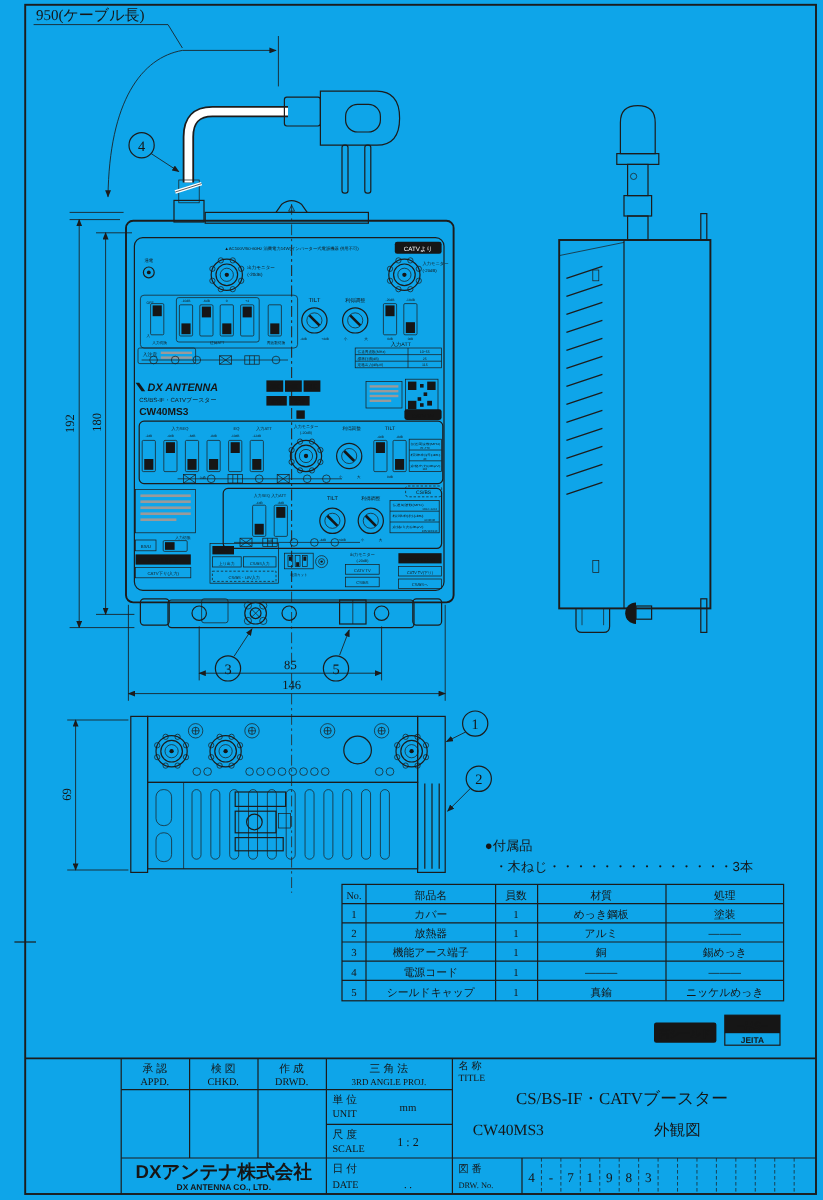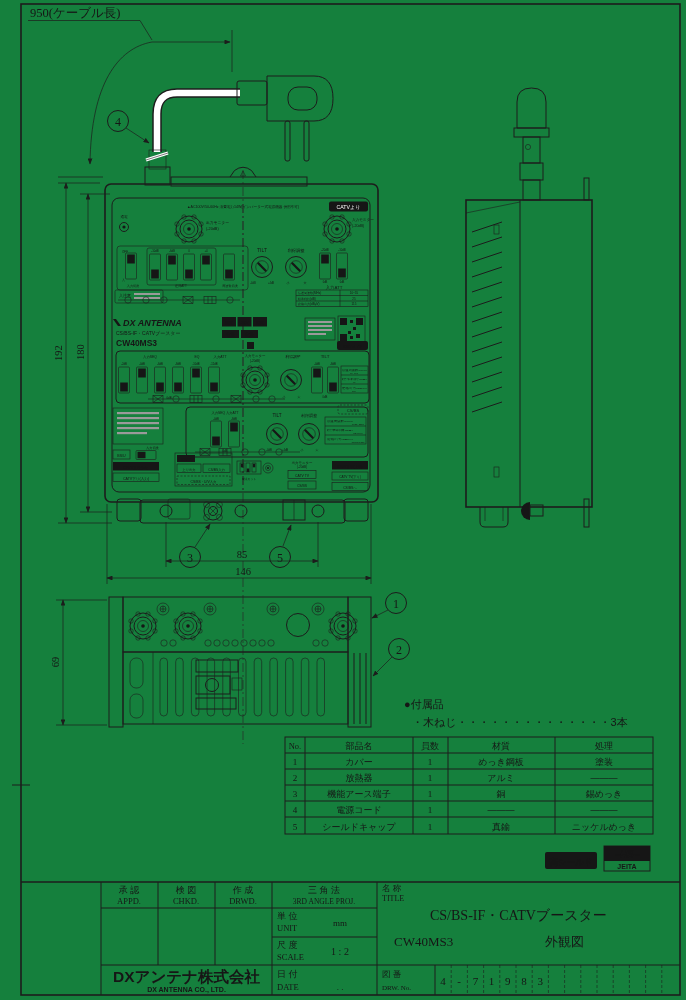--- a/index.html
+++ b/index.html
@@ -1,16 +1,16 @@
 <!DOCTYPE html>
 <html><head>
 <meta charset="utf-8">
 <style>
   html,body{margin:0;padding:0;background:#fff;}
-  .sheet{position:relative;width:686px;height:1000px;background:#15803d;overflow:hidden;}
+  .sheet{position:relative;width:686px;height:1000px;background:#0ea5e9;overflow:hidden;}
   svg{display:block;}
   text{fill:#161616;font-family:"Liberation Sans","DejaVu Sans",sans-serif;}
   .ser{font-family:"Liberation Serif","DejaVu Serif",serif;}
   .k{stroke:#1c1c1c;fill:none;stroke-width:1;}
   .k2{stroke:#1c1c1c;fill:none;stroke-width:1.6;}
   .kt{stroke:#1c1c1c;fill:none;stroke-width:.6;}
   .dim{stroke:#1c1c1c;fill:none;stroke-width:.7;}
   .cl{stroke:#2a2a2a;fill:none;stroke-width:.7;stroke-dasharray:9 3 2 3;}
   .fb{fill:#161616;}
   .wt{fill:#fff;}

